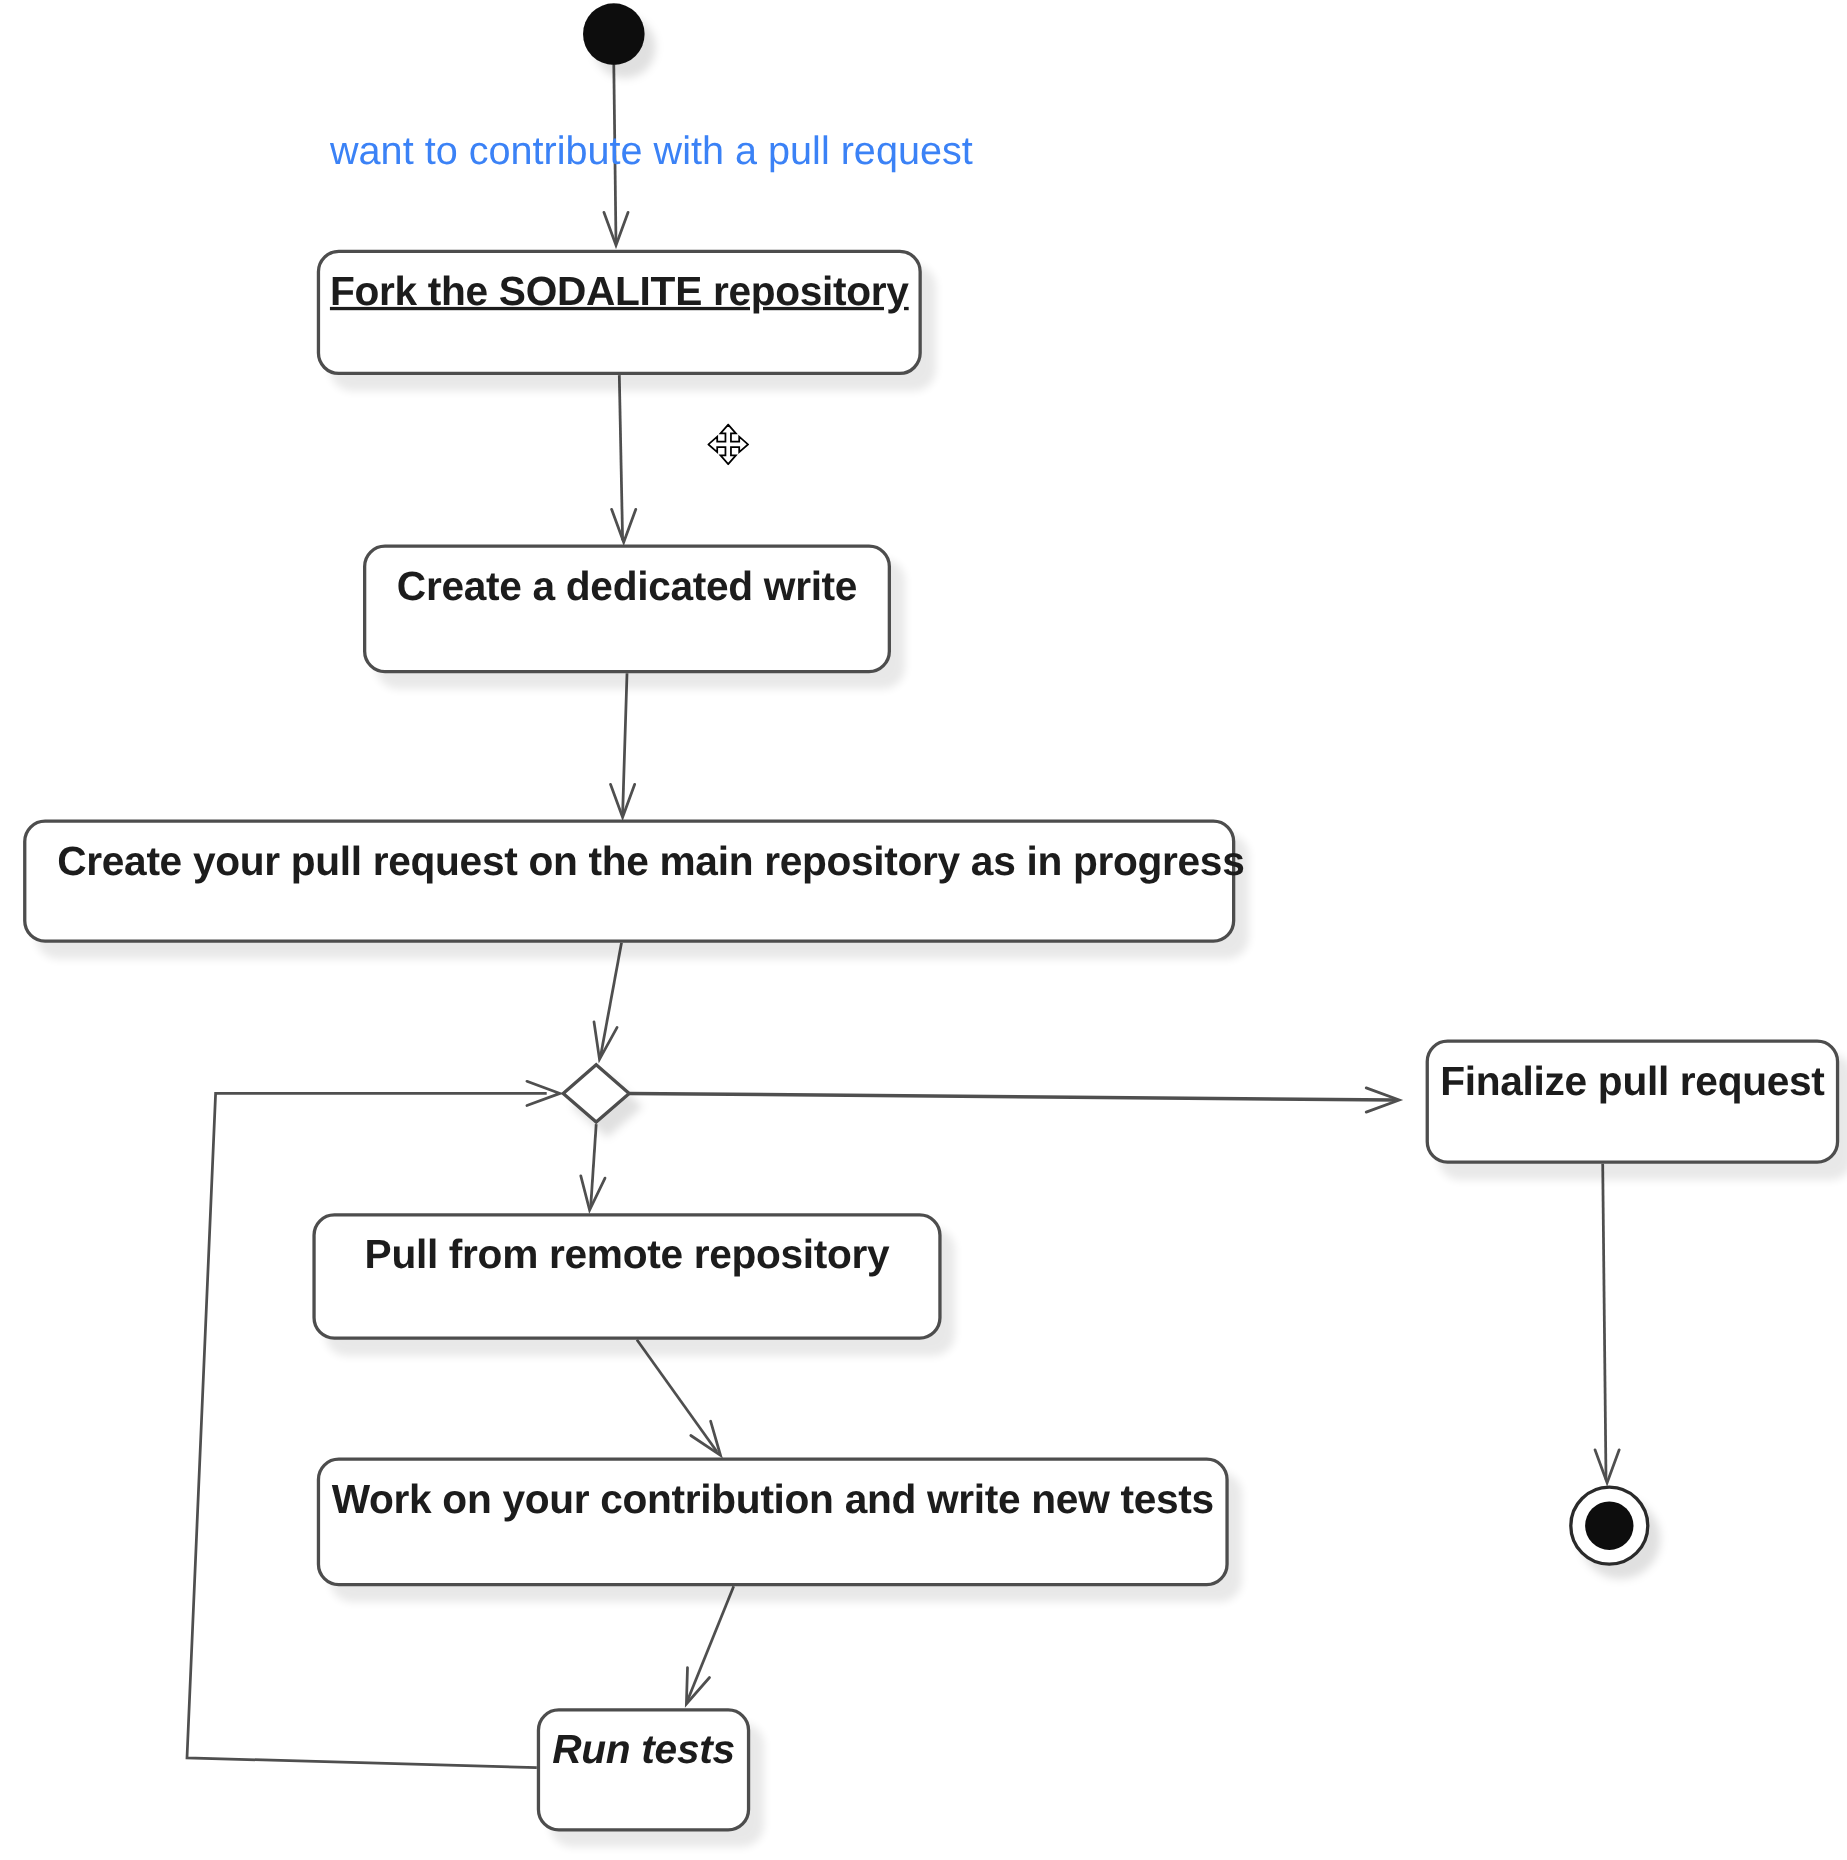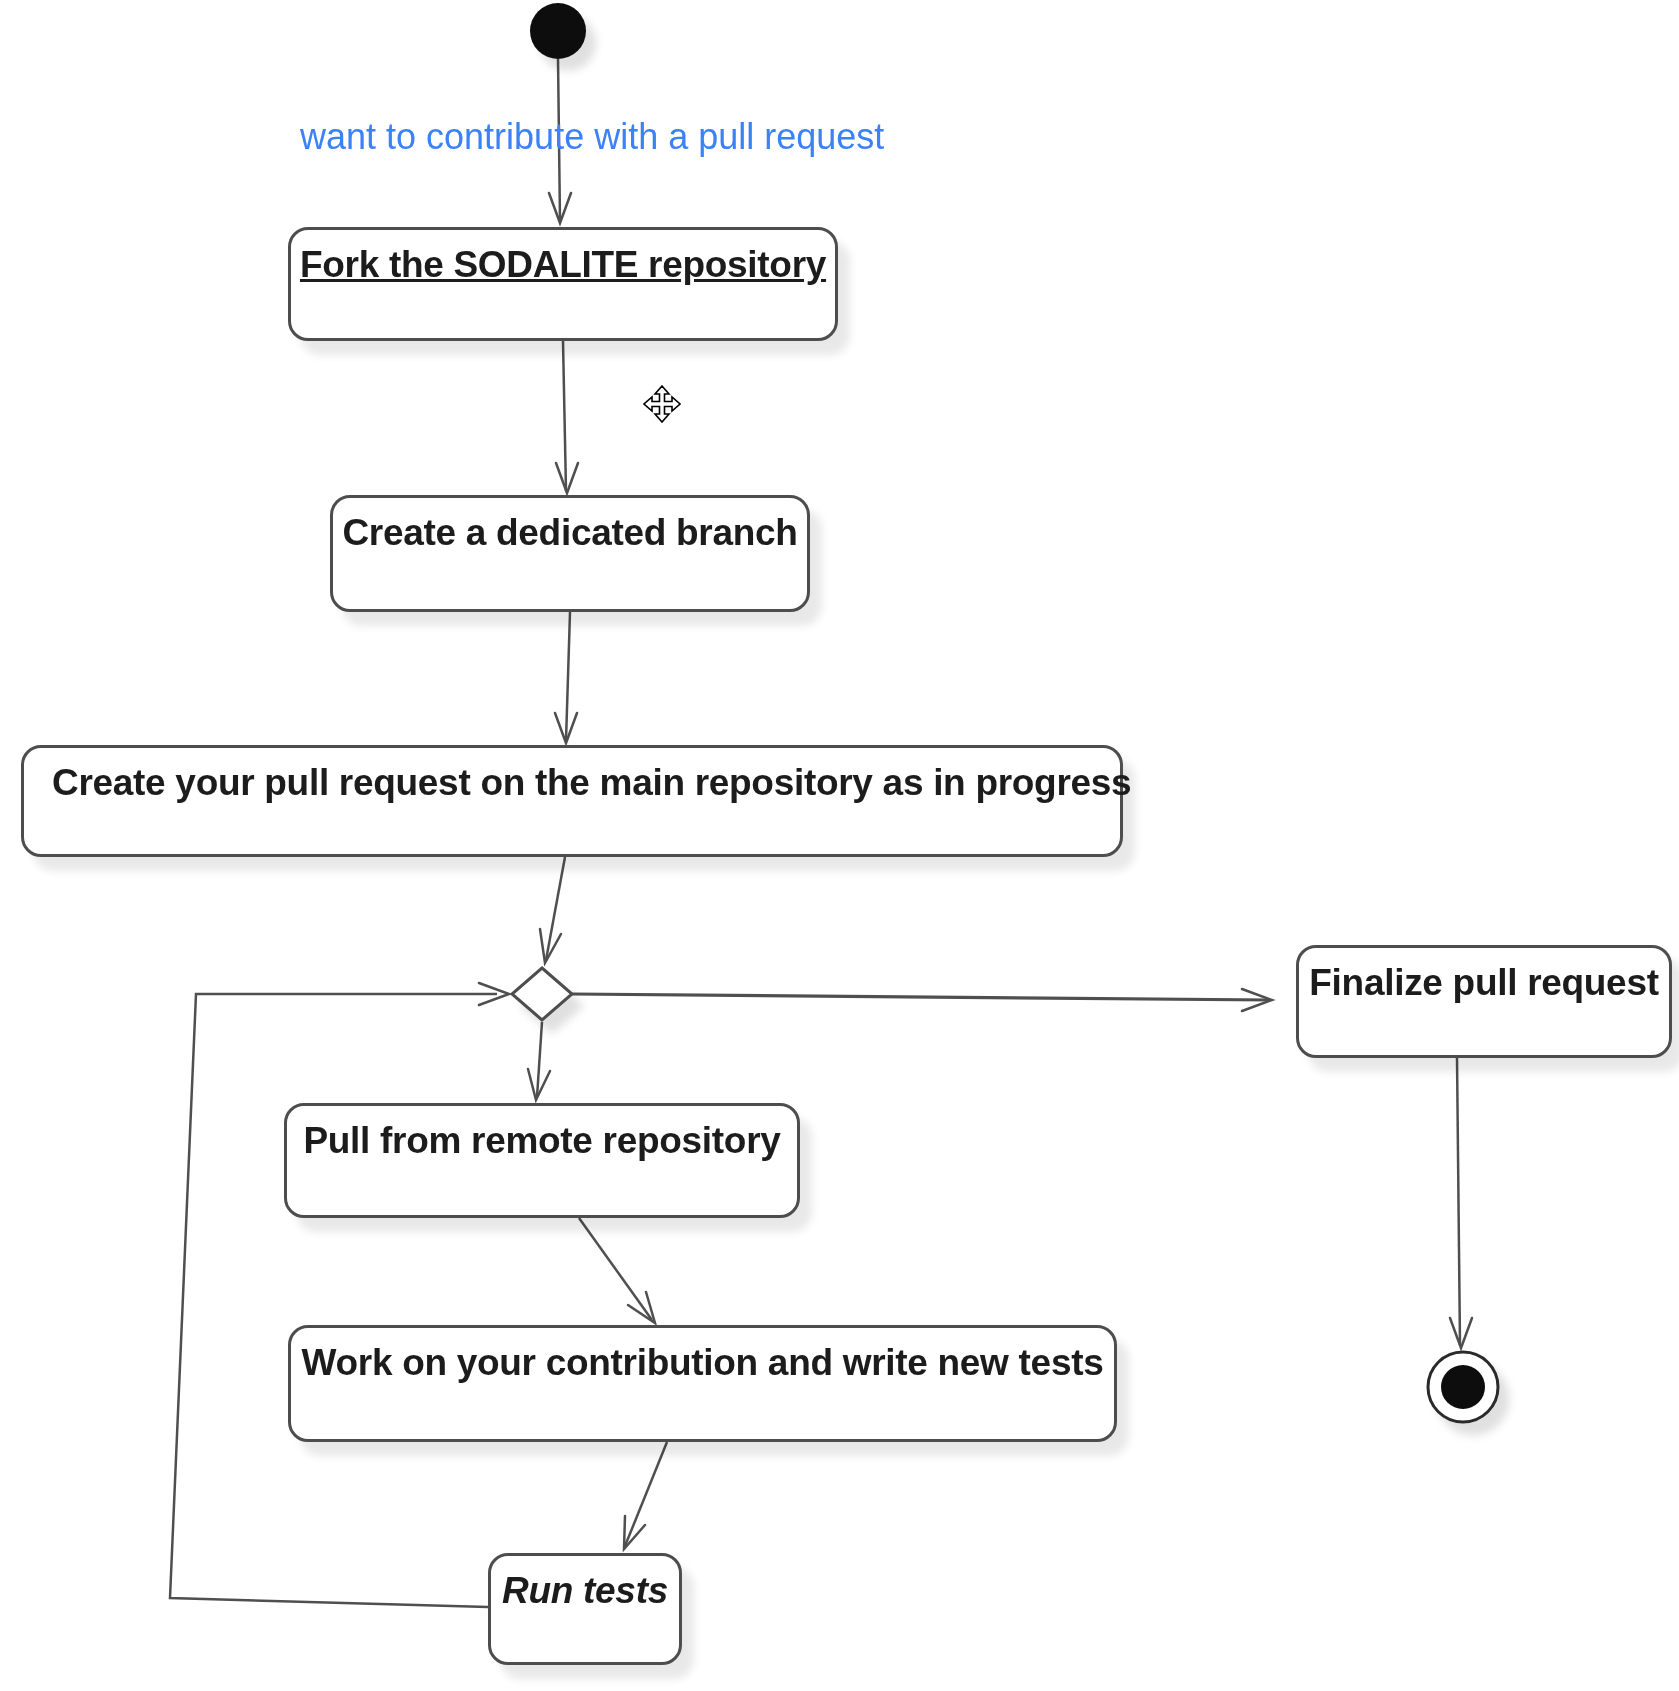--- a/index.html
+++ b/index.html
@@ -14,21 +14,21 @@
     background:#ffffff;border:3px solid #4d4d4d;border-radius:20px;
     box-shadow:12px 14px 8px rgba(0,0,0,0.09);
     text-align:center;padding:14px 6px 0 6px;
     font-weight:bold;font-size:37px;letter-spacing:-0.3px;color:#1c1c1c;
     white-space:nowrap;
   }
   #node-fork    {left:288px;top:227px;width:550px;height:114px;text-decoration:underline;}
   #node-branch  {left:330px;top:495px;width:480px;height:117px;}
   #node-pr      {left:21px;top:745px;width:1102px;height:112px;padding-left:28px;}
   #node-finalize{left:1272px;top:945px;width:376px;height:113px;margin-left:24px;}
-  #node-pull    {left:284px;top:1103px;width:516px;height:115px;}
+  #node-pull    {left:284px;top:1103px;width:572px;height:115px;}
   #node-work    {left:288px;top:1325px;width:829px;height:117px;}
   #node-run     {left:488px;top:1553px;width:194px;height:112px;font-style:italic;}
   #edge-label-start{
     position:absolute;left:300px;top:116px;width:600px;
     font-size:36px;color:#3b82f6;white-space:nowrap;text-align:left;
   }
   #cursor-icon{position:absolute;left:643px;top:385px;width:38px;height:38px;}
   .eline{stroke:#4f4f4f;stroke-width:2.5;fill:none;}
   .ehead{stroke:#4f4f4f;stroke-width:2.5;fill:none;stroke-linecap:round;}
   .thick{stroke-width:3.2;}
@@ -108,21 +108,21 @@
       <circle cx="1463" cy="1387" r="22" fill="#0d0d0d"></circle>
     </g>
   </svg>
 
   <div id="edge-label-start">want to contribute with a pull request</div>
 
   <div class="activity-node" id="node-fork">
     <span>Fork the SODALITE repository</span>
   </div>
   <div class="activity-node" id="node-branch">
-    <span>Create a dedicated branch</span>
+    <span>Create a dedicated write</span>
   </div>
   <div class="activity-node" id="node-pr">
     <span>Create your pull request on the main repository as in progress</span>
   </div>
   <div class="activity-node" id="node-finalize">
     <span>Finalize pull request</span>
   </div>
   <div class="activity-node" id="node-pull">
     <span>Pull from remote repository</span>
   </div>

